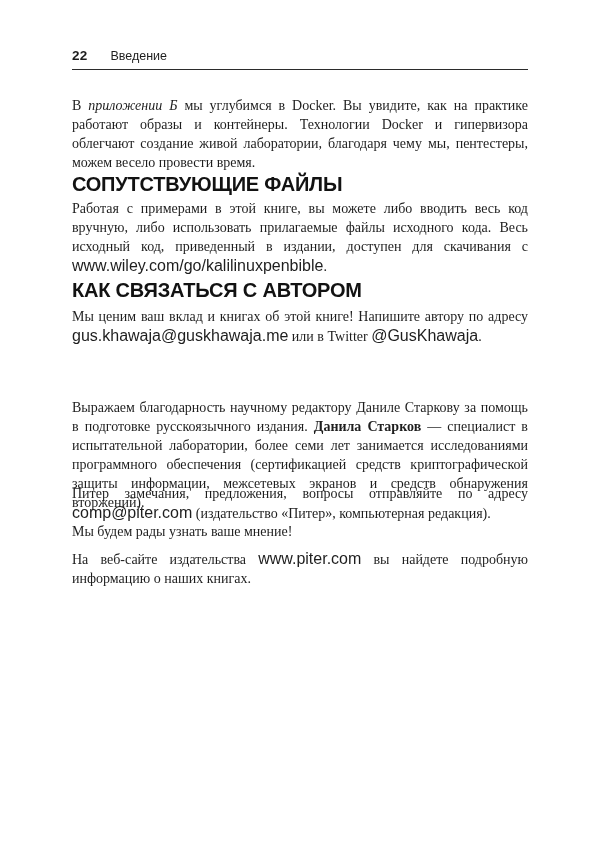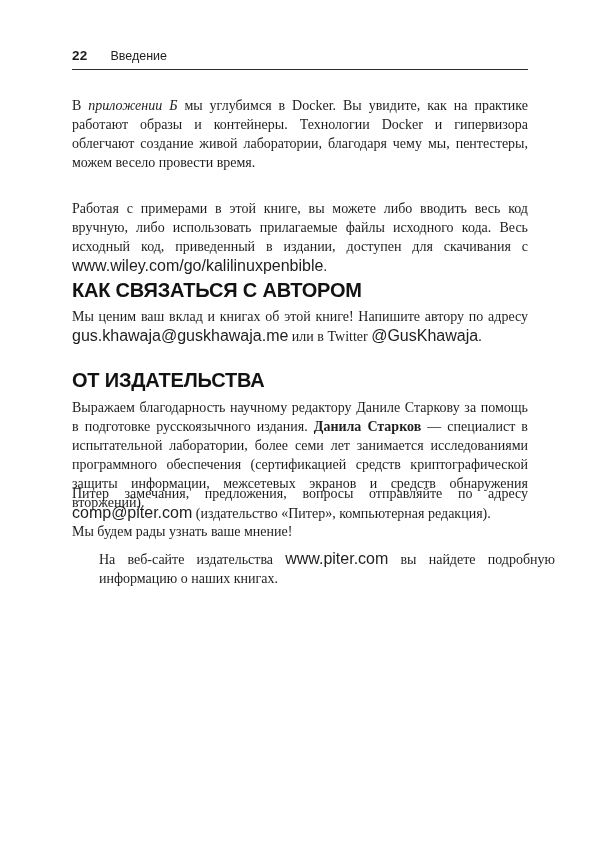--- a/index.html
+++ b/index.html
@@ -66,44 +66,44 @@
   
   .pos-p1 { top: 96px;  }
   .pos-h1 { top: 172px; }
   .pos-p2 { top: 199px; }
   .pos-h2 { top: 278px; }
   .pos-p3 { top: 307px; }
   .pos-h3 { top: 368px; }
   .pos-p4 { top: 398px; }
   .pos-p5 { top: 484px; }
   .pos-p6 { top: 522px; }
-  .pos-p7 { top: 549px; margin-left: 27px; }
+  .pos-p7 { top: 549px; }
 </style>
 </head>
 <body>
 
 <div class="page">
 
   <div class="block header-row">
     <span class="page-num">22</span>
     <span class="chapter">Введение</span>
   </div>
 
   <div class="block rule"></div>
 
   <p class="block body pos-p1"><span>В </span><span class="seg-italic">приложении Б</span><span> мы углубимся в Docker. Вы увидите, как на практике работают образы и контейнеры. Технологии Docker и гипервизора облегчают создание живой лаборатории, благодаря чему мы, пентестеры, можем весело провести время.</span></p>
 
+  <h2 class="block hd pos-h1">СОПУТСТВУЮЩИЕ ФАЙЛЫ</h2>
 
   <p class="block body pos-p2"><span>Работая с примерами в этой книге, вы можете либо вводить весь код вручную, либо использовать прилагаемые файлы исходного кода. Весь исходный код, приведенный в издании, доступен для скачивания с </span><span class="seg-sans">www.wiley.com/go/kalilinuxpenbible</span><span>.</span></p>
 
   <h2 class="block hd pos-h2">КАК СВЯЗАТЬСЯ С АВТОРОМ</h2>
 
   <p class="block body pos-p3"><span>Мы ценим ваш вклад и книгах об этой книге! Напишите автору по адресу </span><span class="seg-sans">gus.khawaja@guskhawaja.me</span><span> или в Twitter </span><span class="seg-sans">@GusKhawaja</span><span>.</span></p>
 
-  <h2 class="block hd pos-h3">ОТ ИЗДАТЕЛЬСТВА</h2>
 
   <p class="block body pos-p4"><span>Выражаем благодарность научному редактору Даниле Старкову за помощь в подготовке русскоязычного издания. </span><span class="seg-bold">Данила Старков</span><span> — специалист в испытательной лаборатории, более семи лет занимается исследованиями программного обеспечения (сертификацией средств криптографической защиты информации, межсетевых экранов и средств обнаружения вторжений).</span></p>
 
   <p class="block body pos-p5"><span>Питер замечания, предложения, вопросы отправляйте по адресу </span><span class="seg-sans">comp@piter.com</span><span> (издательство «Питер», компьютерная редакция).</span></p>
 
   <p class="block body pos-p6"><span>Мы будем рады узнать ваше мнение!</span></p>
 
   <p class="block body pos-p7"><span>На веб-сайте издательства </span><span class="seg-sans">www.piter.com</span><span> вы найдете подробную информацию о наших книгах.</span></p>
 
 </div>

